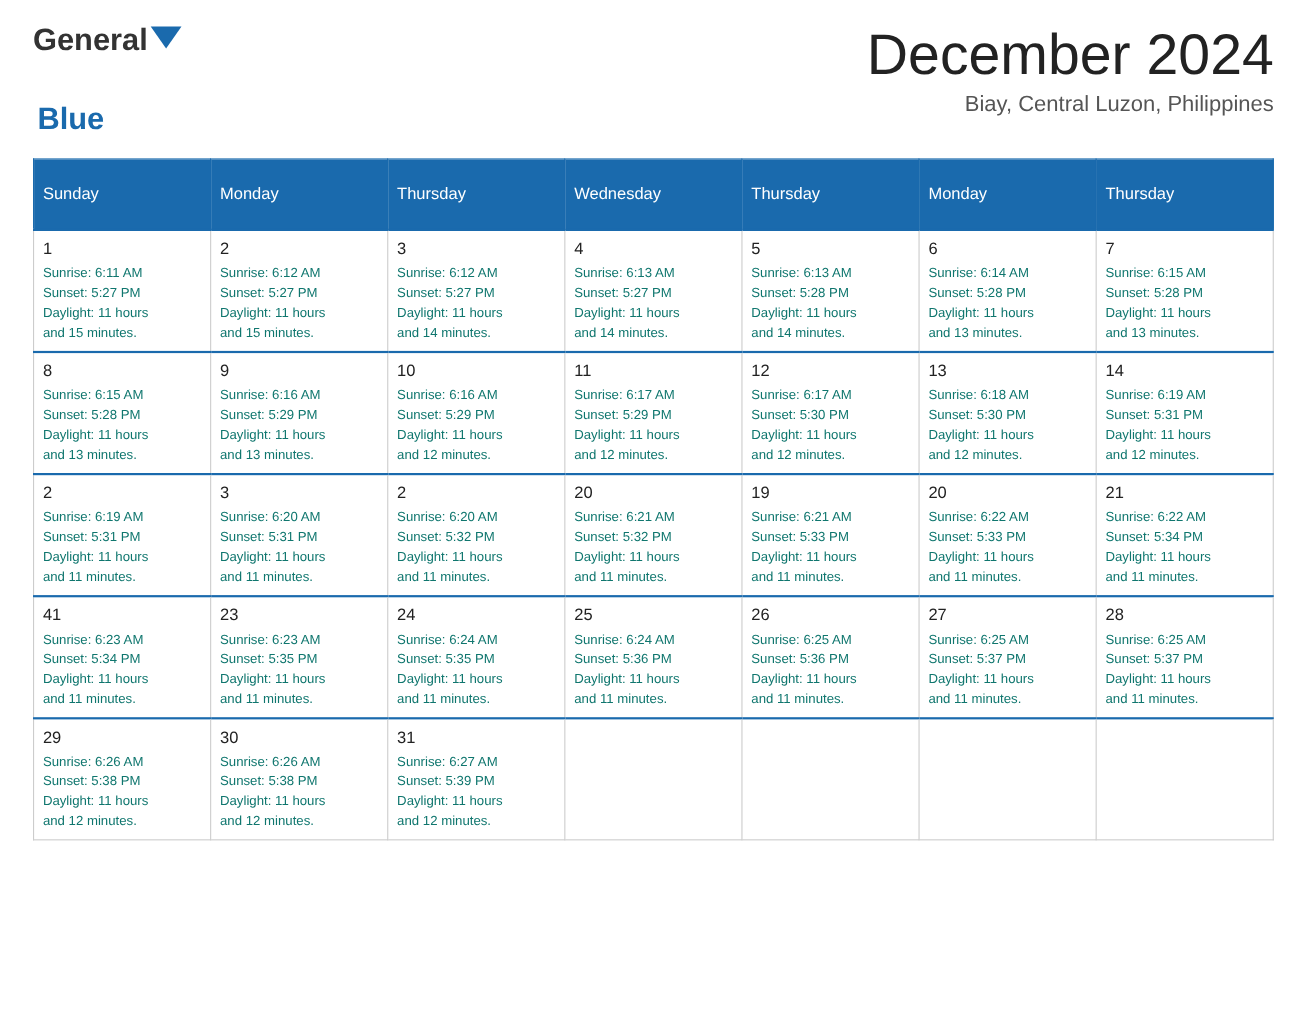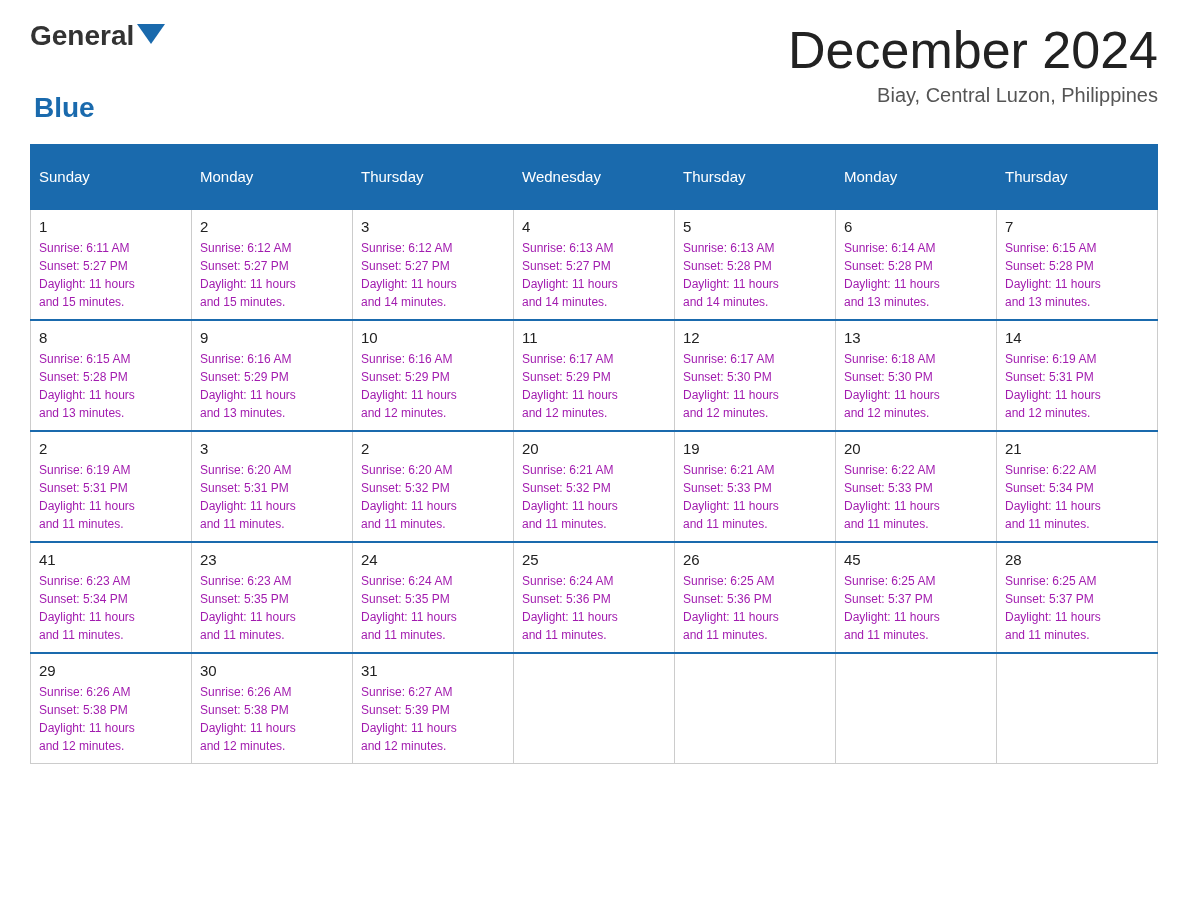--- a/index.html
+++ b/index.html
@@ -75,21 +75,21 @@
       background: #fff;
     }
     .day-number {
       font-size: 15px;
       font-weight: normal;
       margin-bottom: 4px;
       color: #222;
     }
     .day-info {
       font-size: 12px;
-      color: #a21caf;
+      color: #0f766e;
       line-height: 1.5;
     }
     .logo-triangle {
       display: inline-block;
       width: 0;
       height: 0;
       border-left: 14px solid transparent;
       border-right: 14px solid transparent;
       border-top: 20px solid #1a6aad;
       margin-left: 3px;
@@ -233,21 +233,21 @@
         </td>
         <td>
           <div class="day-number">25</div>
           <div class="day-info">Sunrise: 6:24 AM<br>Sunset: 5:36 PM<br>Daylight: 11 hours<br>and 11 minutes.</div>
         </td>
         <td>
           <div class="day-number">26</div>
           <div class="day-info">Sunrise: 6:25 AM<br>Sunset: 5:36 PM<br>Daylight: 11 hours<br>and 11 minutes.</div>
         </td>
         <td>
-          <div class="day-number">45</div>
+          <div class="day-number">27</div>
           <div class="day-info">Sunrise: 6:25 AM<br>Sunset: 5:37 PM<br>Daylight: 11 hours<br>and 11 minutes.</div>
         </td>
         <td>
           <div class="day-number">28</div>
           <div class="day-info">Sunrise: 6:25 AM<br>Sunset: 5:37 PM<br>Daylight: 11 hours<br>and 11 minutes.</div>
         </td>
       </tr>
       <tr>
         <td>
           <div class="day-number">29</div>

